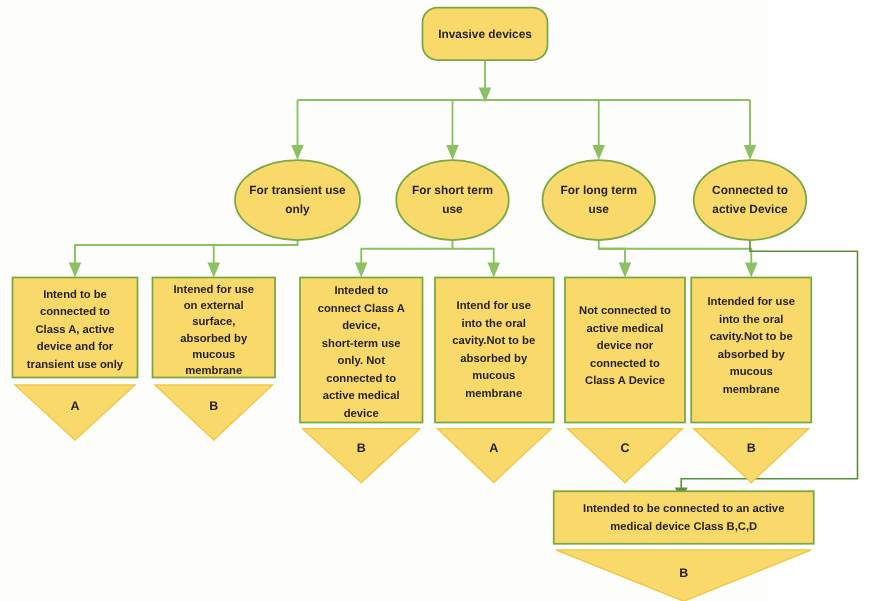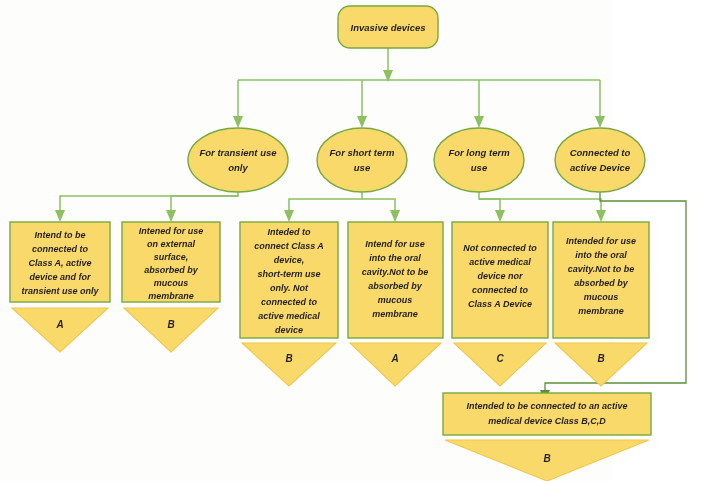--- a/index.html
+++ b/index.html
@@ -11,21 +11,20 @@
     width: 702px;
     height: 481px;
     overflow: hidden;
     font-family: "Liberation Sans", sans-serif;
   }
   #flow-root {
     position: relative;
     width: 614px;
     height: 481px;
     background: #fdfdfb;
-    font-style: italic;
   }
   svg.flow-svg {
     display: block;
     width: 702px;
     height: 481px;
   }
   .node-text {
     font-family: "Liberation Sans", sans-serif;
     font-size: 9.5px;
     font-weight: bold;

